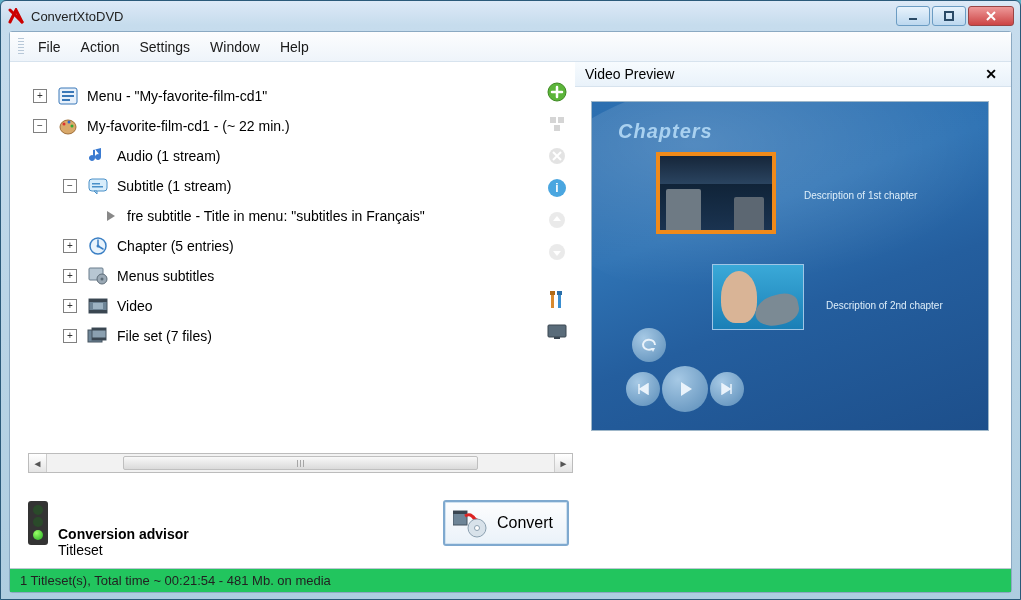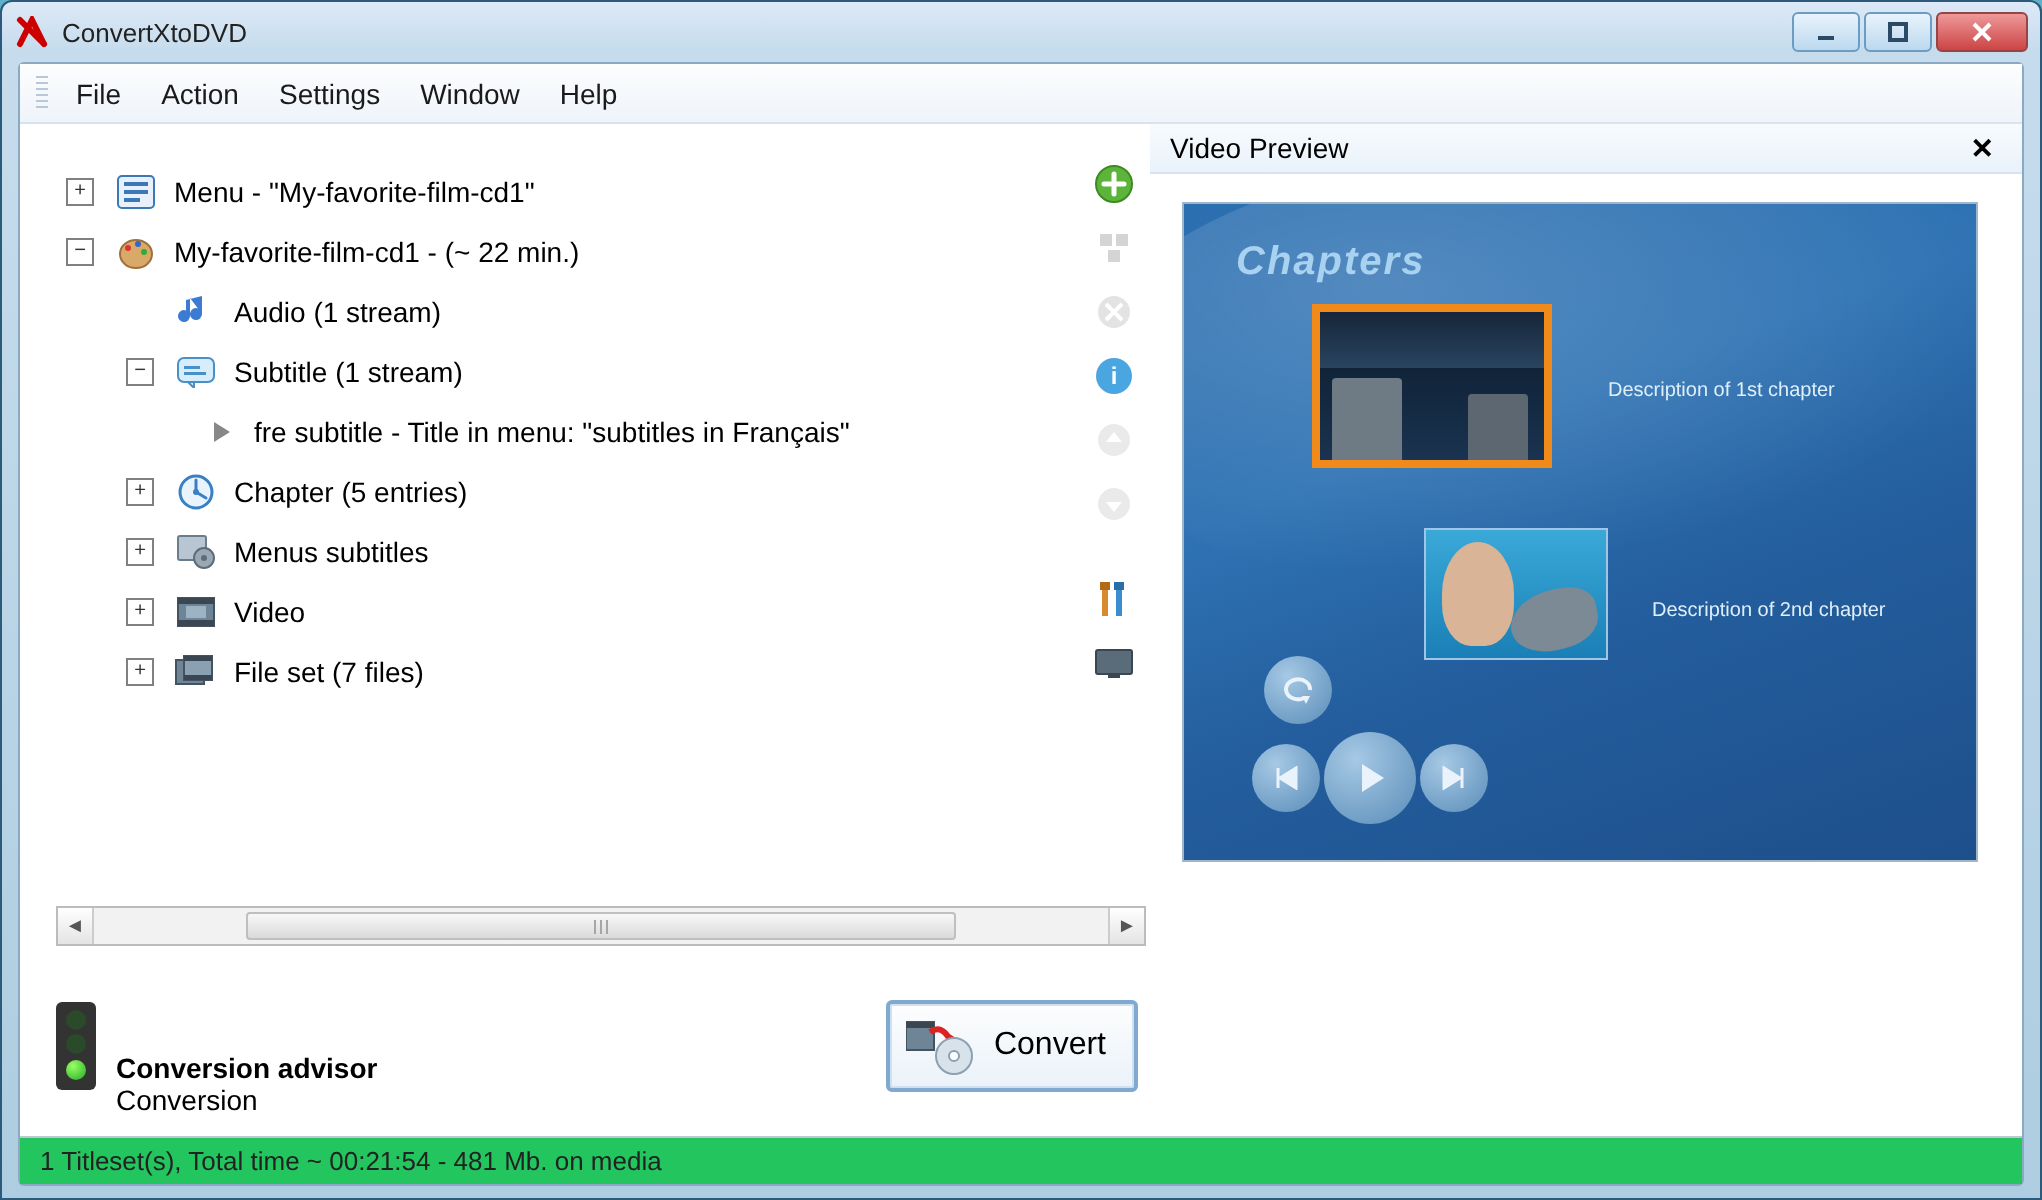--- a/index.html
+++ b/index.html
@@ -307,21 +307,21 @@
         </div>
 
         <div class="bottom-row">
           <div class="traffic">
             <div class="light" style="background:#2a4a2a"></div>
             <div class="light" style="background:#2a4a2a"></div>
             <div class="light" style="background:radial-gradient(circle at 35% 30%,#9f6,#2a2)"></div>
           </div>
           <div class="advisor-text">
             <div class="ttl">Conversion advisor</div>
-            <div>Conversion</div>
+            <div>Titleset</div>
           </div>
           <div class="convert-btn">
             <span class="cicon">
               <svg width="34" height="30">
                   <rect x="0" y="3" width="14" height="14" fill="#6e8597" stroke="#44535f"></rect>
                   <rect x="0" y="3" width="14" height="3" fill="#3a4651"></rect>
                   <path d="M12 8 q6 -4 10 4" stroke="#d22" stroke-width="3" fill="none"></path>
                   <path d="M20 8 l5 3 -2 3 z" fill="#d22"></path>
                   <circle cx="24" cy="20" r="9" fill="#d8e2ea" stroke="#8ba0b0"></circle>
                   <circle cx="24" cy="20" r="2.5" fill="#fff" stroke="#8ba0b0"></circle>

